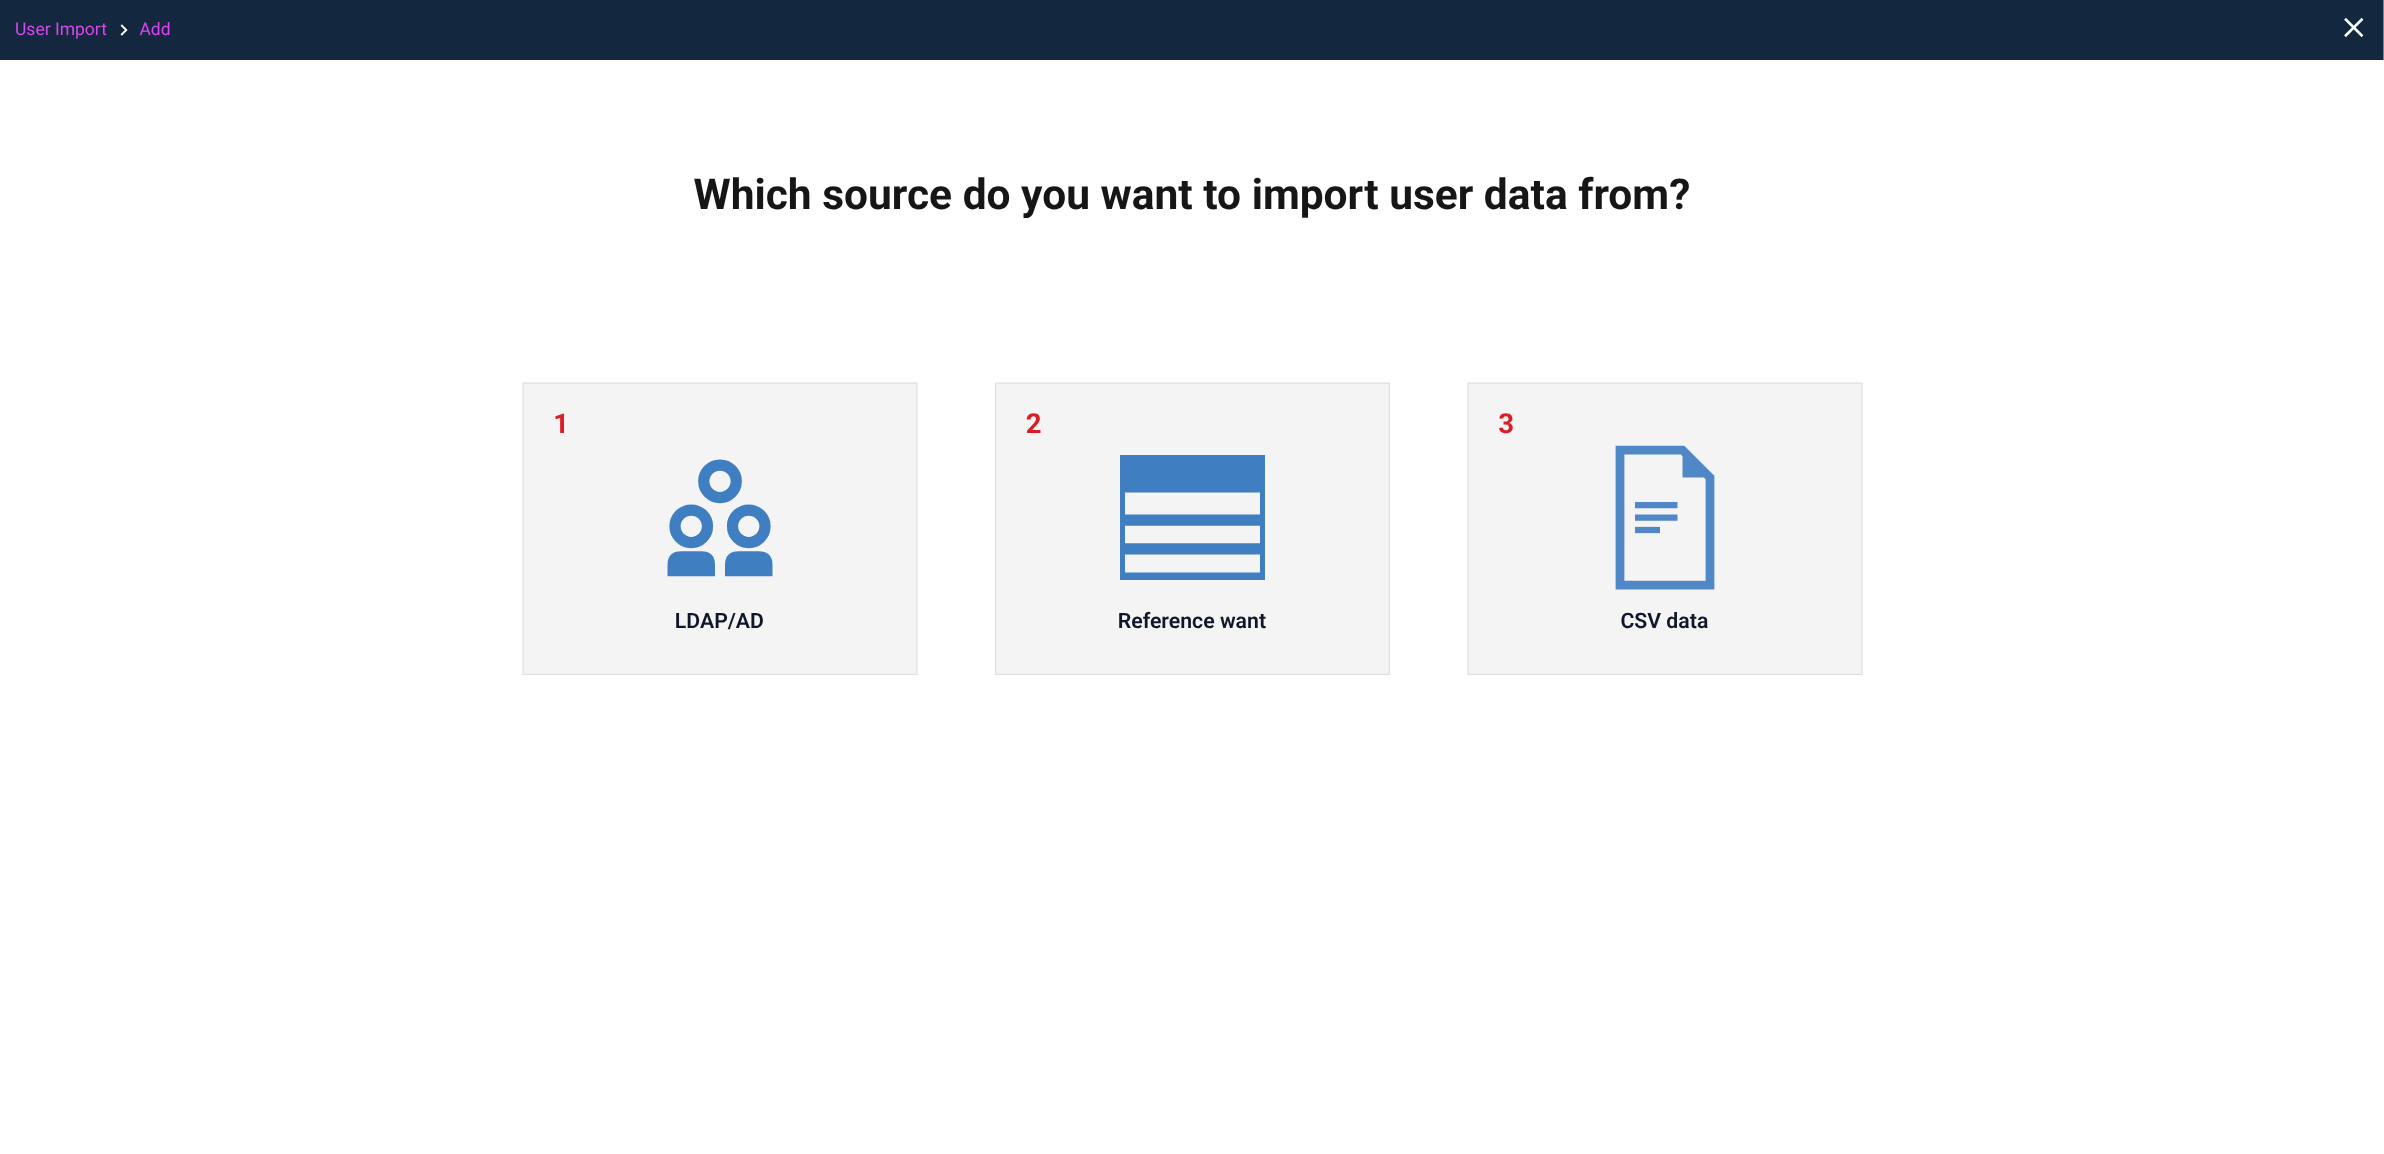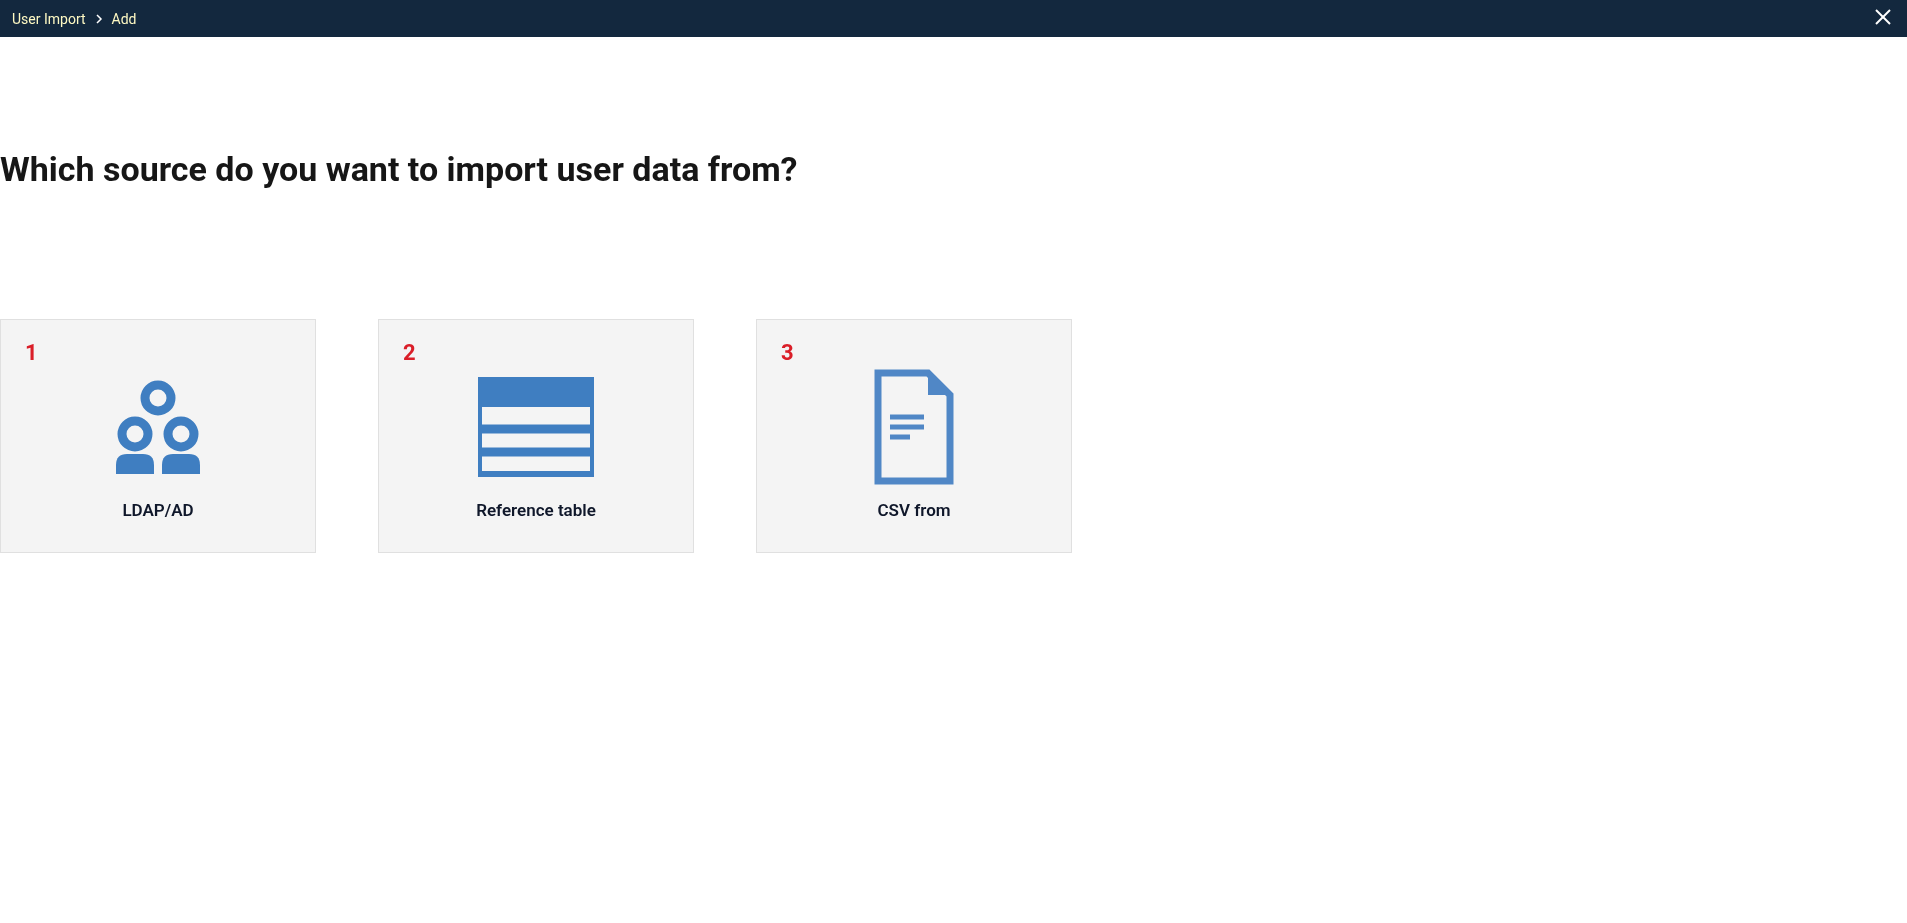--- a/index.html
+++ b/index.html
@@ -10,22 +10,22 @@
     
     body {
       font-family: "Segoe UI", -apple-system, BlinkMacSystemFont, Roboto, "Helvetica Neue", Arial, sans-serif;
       background: #ffffff;
       width: 100%;
       min-height: 100vh;
     }
     
     .header {
       background: #13283e;
-      color: #fef9c3;
-      height: 37px;
+      color: #d946ef;
+      height: 48px;
       display: flex;
       align-items: center;
       justify-content: space-between;
       padding: 0 12px;
     }
     
     .breadcrumb {
       display: flex;
       align-items: center;
       font-size: 14px;
@@ -49,22 +49,22 @@
     .close-btn svg {
       width: 18px;
       height: 18px;
       stroke: #ffffff;
       stroke-width: 2;
     }
     
     .main-content {
       display: flex;
       flex-direction: column;
-      align-items: flex-start;
-      padding-top: 112px;
+      align-items: center;
+      padding-top: 88px;
     }
     
     .page-title {
       font-size: 34px;
       font-weight: 700;
       color: #161616;
       text-align: center;
       margin-bottom: 130px;
     }
     
@@ -157,31 +157,31 @@
     <div class="card">
       <span class="card-number">2</span>
       <div class="card-icon">
         <svg width="116" height="100" viewBox="0 0 116 100">
           <rect x="0" y="2" width="116" height="96" fill="none" stroke="#3f7ec1" stroke-width="8"></rect>
           <rect x="0" y="2" width="116" height="28" fill="#3f7ec1"></rect>
           <line x1="4" y1="52" x2="112" y2="52" stroke="#3f7ec1" stroke-width="9"></line>
           <line x1="4" y1="75" x2="112" y2="75" stroke="#3f7ec1" stroke-width="9"></line>
         </svg>
       </div>
-      <div class="card-label">Reference table</div>
+      <div class="card-label">Reference want</div>
     </div>
 
     <div class="card">
       <span class="card-number">3</span>
       <div class="card-icon">
         <svg width="80" height="116" viewBox="0 0 80 116">
           <path d="M 4 4 L 54 4 L 76 26 L 76 112 L 4 112 Z" fill="none" stroke="#5087c6" stroke-width="7"></path>
           <path d="M 54 4 L 54 26 L 76 26 Z" fill="#5087c6"></path>
           <line x1="16" y1="48" x2="50" y2="48" stroke="#5087c6" stroke-width="5"></line>
           <line x1="16" y1="58" x2="50" y2="58" stroke="#5087c6" stroke-width="5"></line>
           <line x1="16" y1="68" x2="36" y2="68" stroke="#5087c6" stroke-width="5"></line>
         </svg>
       </div>
-      <div class="card-label">CSV from</div>
+      <div class="card-label">CSV data</div>
     </div>
 
   </div>
 </div>
 
 </body></html>

